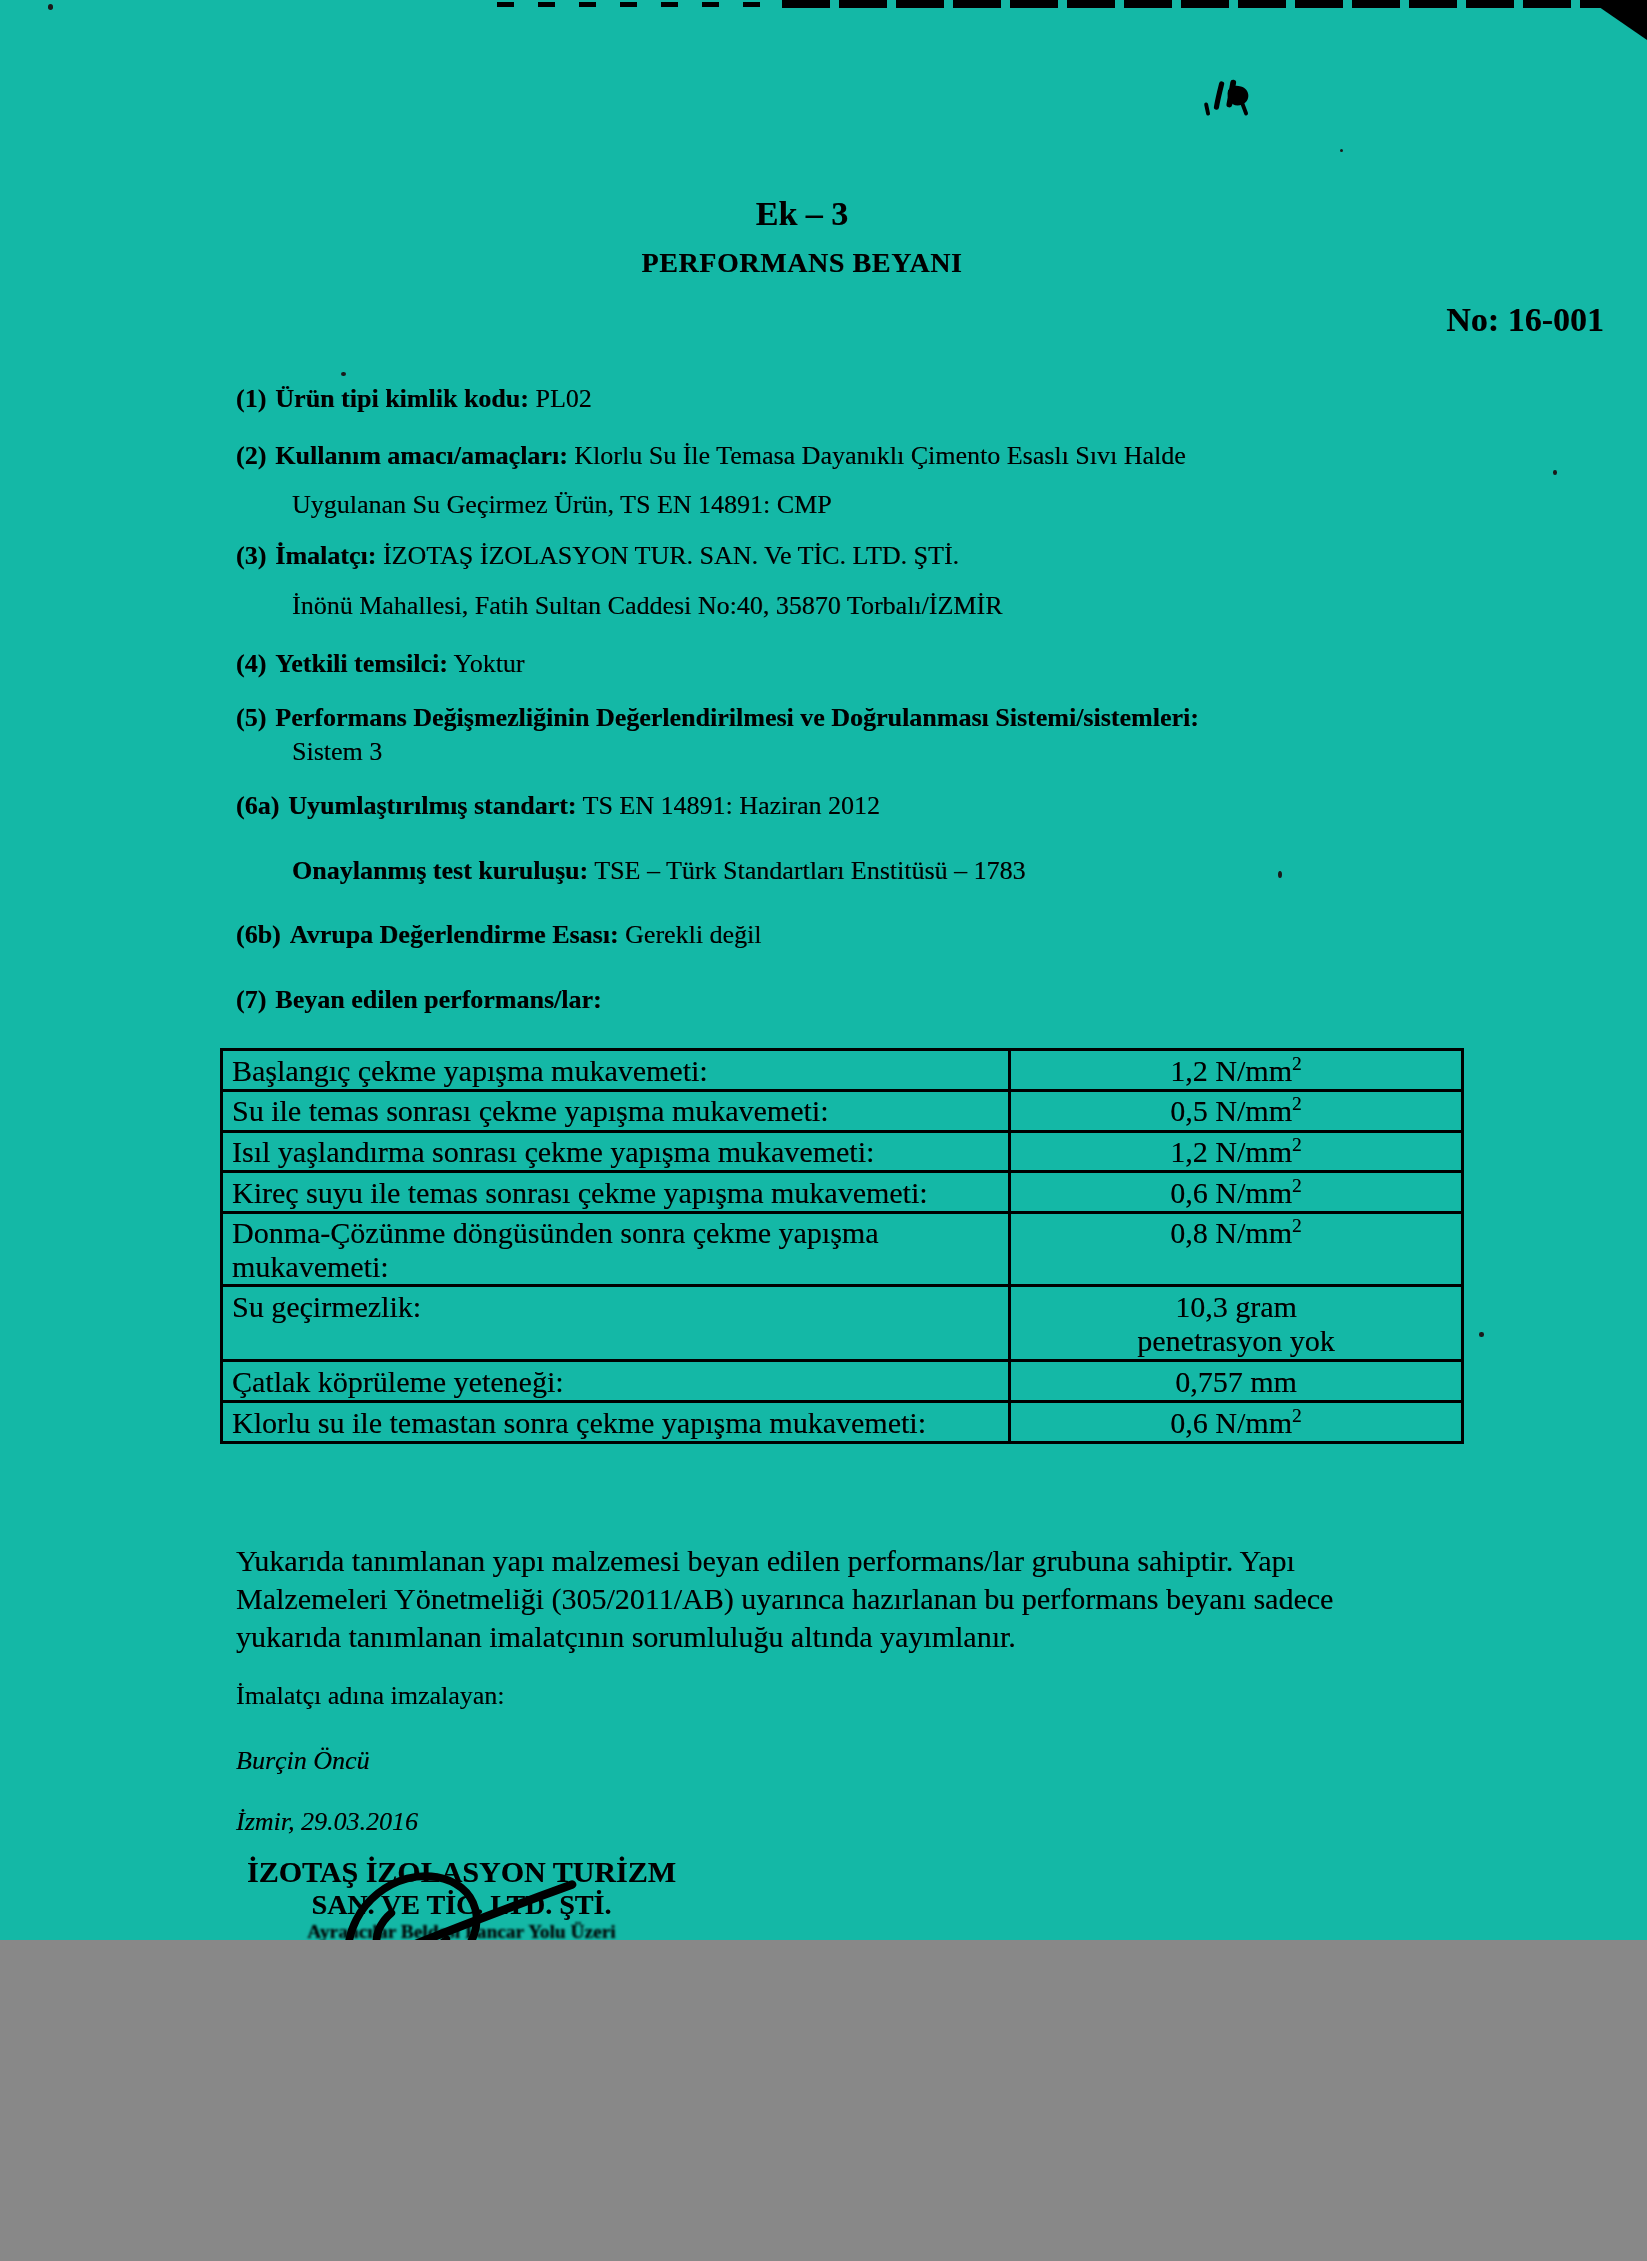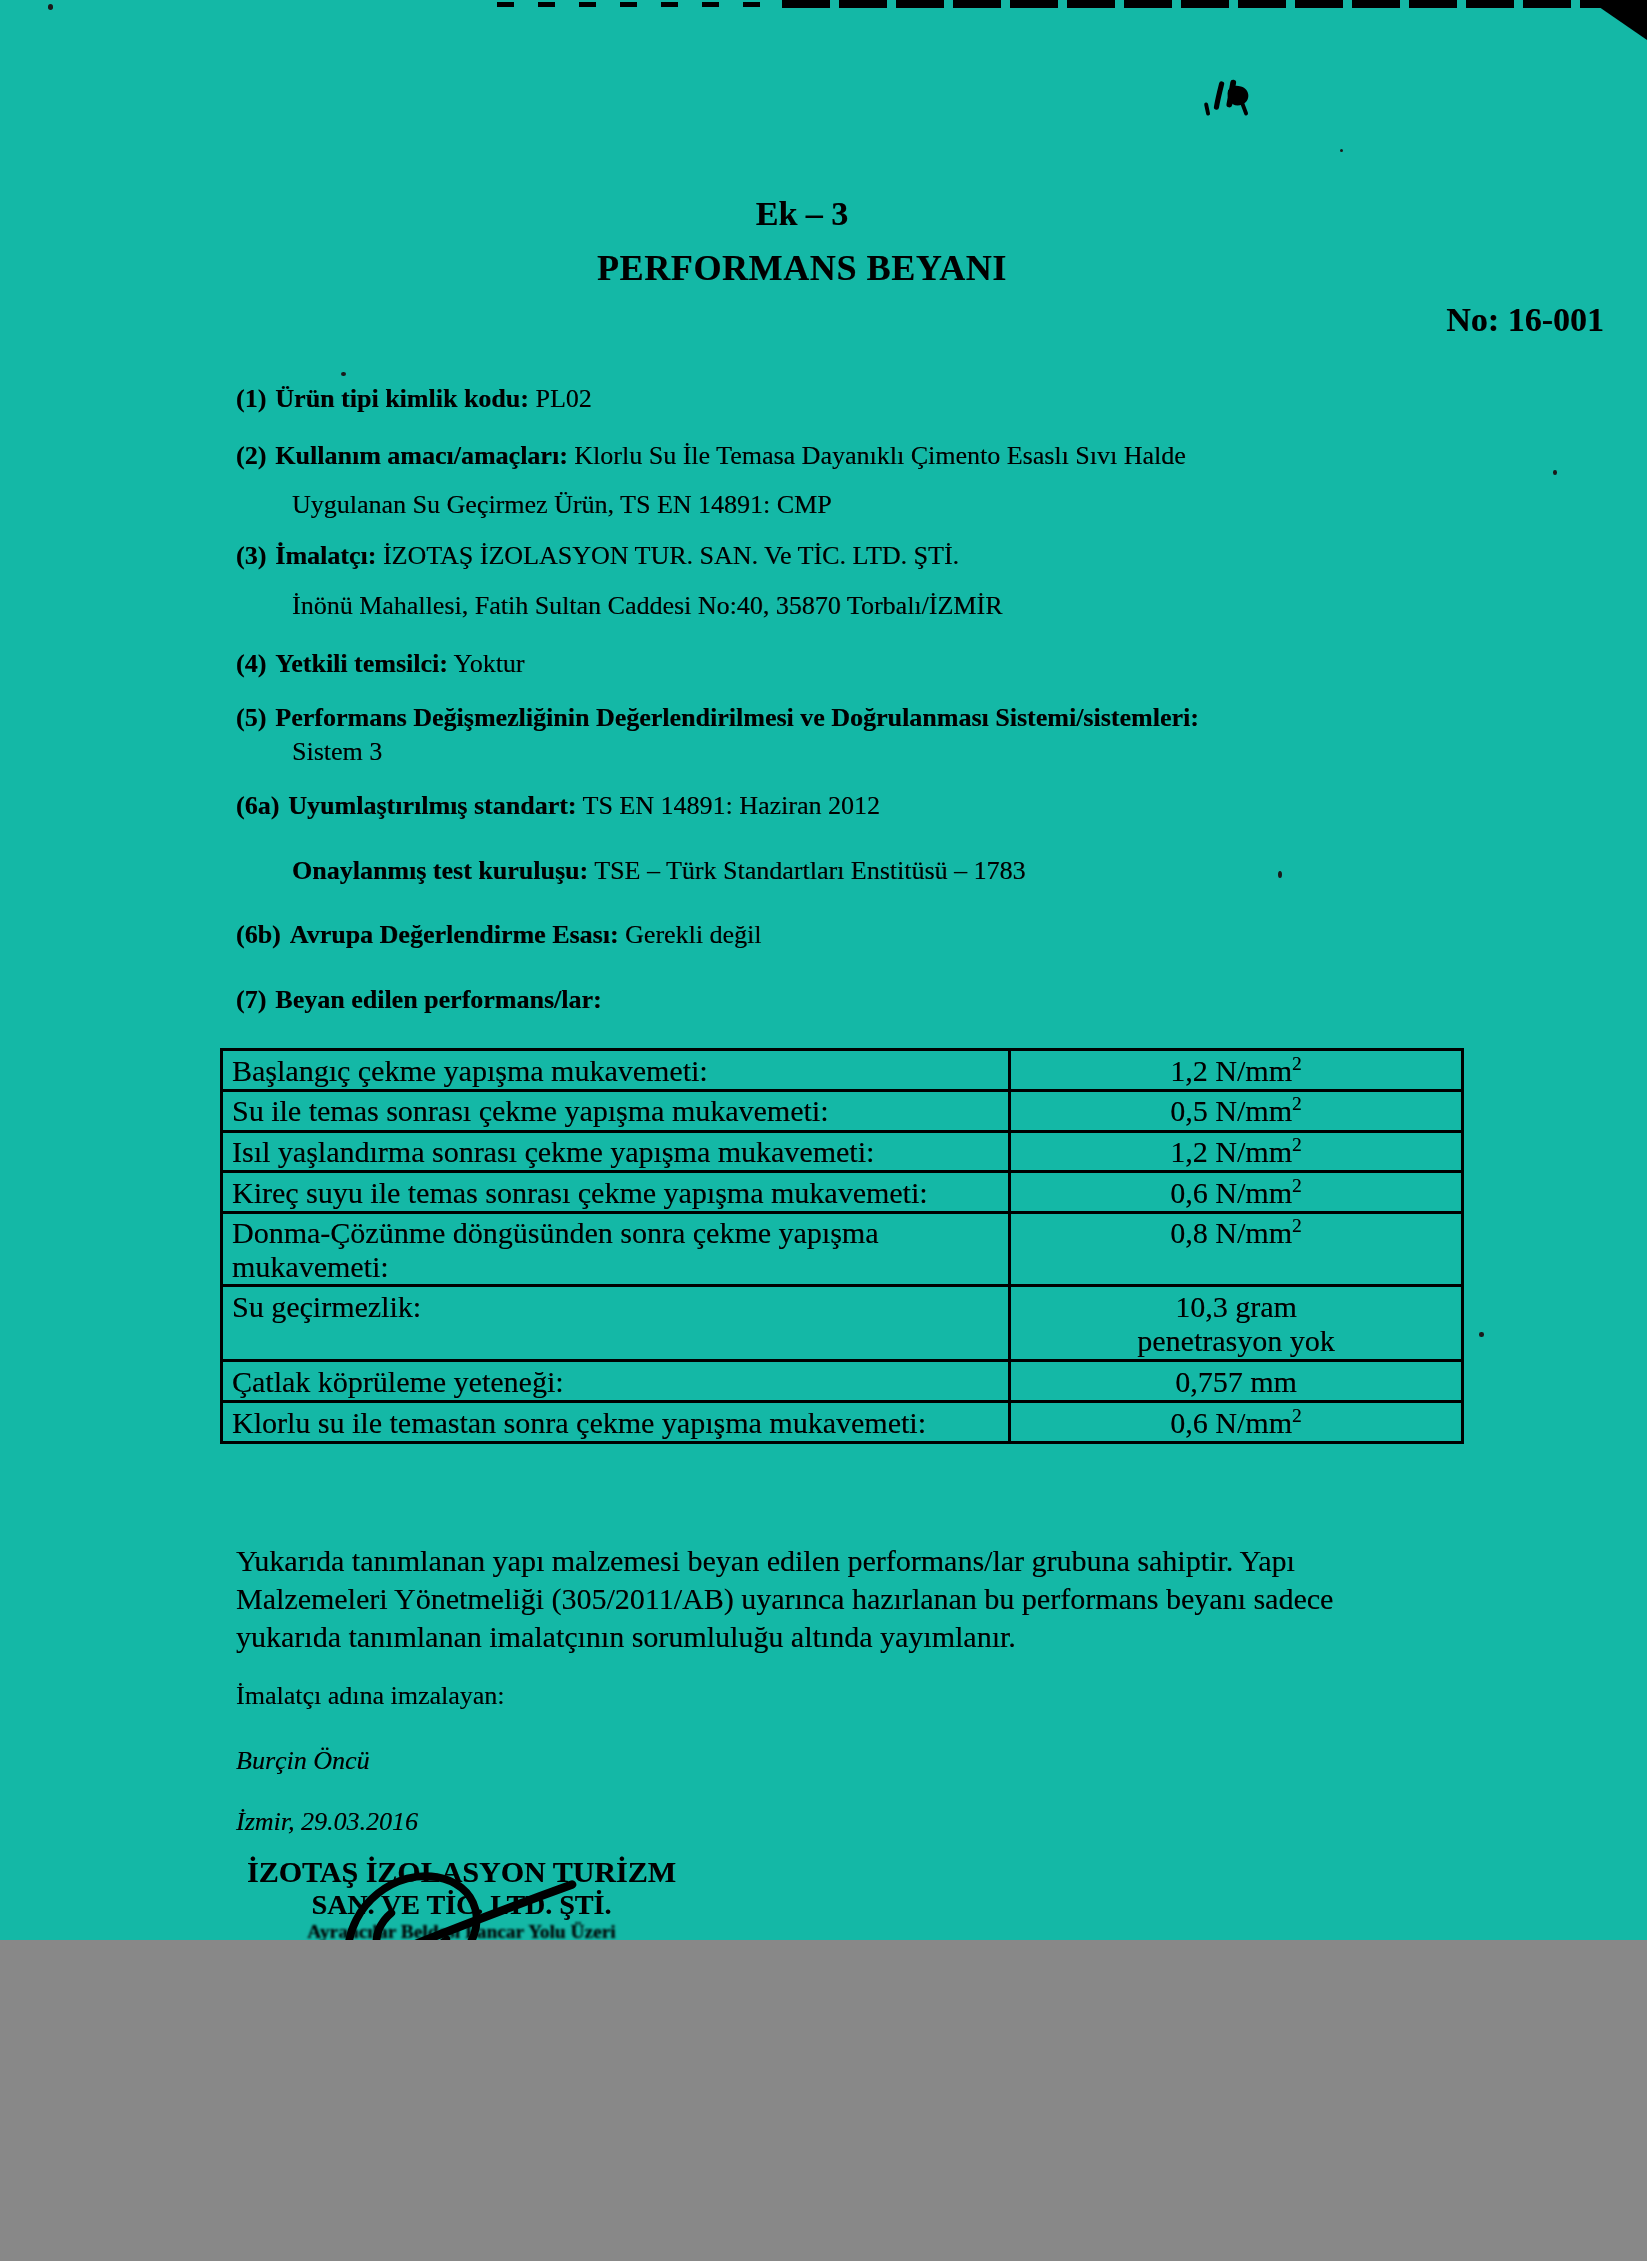--- a/index.html
+++ b/index.html
@@ -12,21 +12,21 @@
     overflow:hidden;
     text-shadow:0.3px 0.3px 0 rgba(0,0,0,0.45);
   }
   .line{position:absolute;font-size:26px;white-space:nowrap;}
   .b{font-weight:bold;}
   .it{font-style:italic;}
   .lbl{font-weight:bold;margin-left:9px;}
   .val{font-weight:normal;}
   .centered{left:0;width:1604px;text-align:center;}
   .h-annex{font-size:34px;font-weight:bold;}
-  .h-title{font-size:36px;font-weight:bold;letter-spacing:0.6px;}
+  .h-title{font-size:28px;font-weight:bold;letter-spacing:0.6px;}
   .h-no{font-size:34px;font-weight:bold;}
 
   
   .topbar-sparse{position:absolute;top:1.9px;left:497px;width:284px;height:5.2px;
     background:repeating-linear-gradient(90deg,#000 0 17px,transparent 17px 41px);}
   .topbar-dense{position:absolute;top:0;left:782px;width:820px;height:7.8px;
     background:repeating-linear-gradient(90deg,#000 0 48px,transparent 48px 57px);}
   .corner-triangle{position:absolute;top:0;right:0;width:0;height:0;
     border-top:40px solid #000;border-left:58px solid transparent;}
   .speck{position:absolute;background:#1a1a1a;border-radius:50%;}

